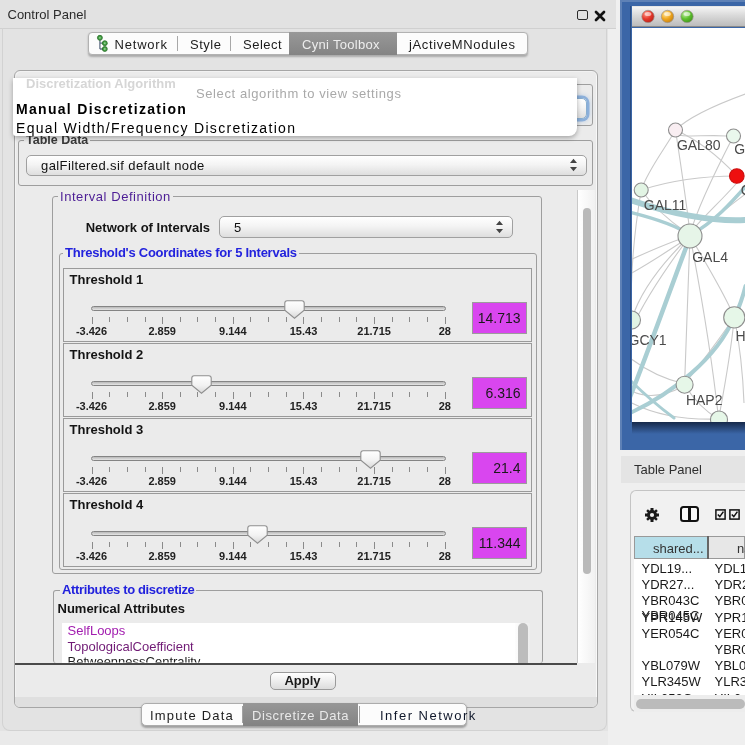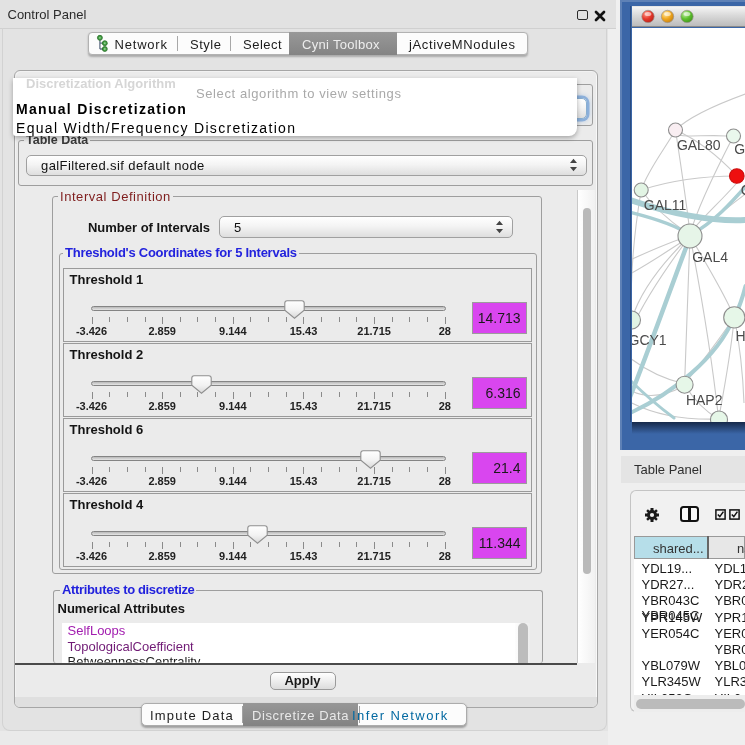--- a/index.html
+++ b/index.html
@@ -57,22 +57,22 @@
 <div class="combo" style="left:26px;top:154.5px;width:560.5px;height:21px;">
       <span style="letter-spacing:0.4px;">galFiltered.sif default node</span>
       <svg width="9" height="14" viewBox="0 0 9 14">
         <path d="M1,5 L4.5,0.8 L8,5 Z" fill="#444"></path>
         <path d="M1,9 L4.5,13.2 L8,9 Z" fill="#444"></path>
       </svg>
     </div>
 <div class="abs" style="left:577px;top:190px;width:17.5px;height:473px;background:linear-gradient(90deg,#ffffff,#f1f1f1);border-left:1px solid #c9c9c9;"></div>
 <div class="abs" style="left:582.5px;top:207.5px;width:8px;height:366px;background:#b9b9b9;border-radius:4.5px;"></div>
 <div class="grp" style="left:52px;top:196px;width:490px;height:377.5px;"></div>
-<div class="grptitle" style="left:58px;top:189.5px;color:#7f1d1d;letter-spacing:0.55px;">Interval Definition</div>
-<div class="abs" style="left:85px;top:220px;width:125px;text-align:right;font-size:13px;font-weight:bold;color:#141414;">Number of Intervals</div>
+<div class="grptitle" style="left:58px;top:189.5px;color:#4c1d95;letter-spacing:0.55px;">Interval Definition</div>
+<div class="abs" style="left:85px;top:220px;width:125px;text-align:right;font-size:13px;font-weight:bold;color:#141414;">Network of Intervals</div>
 <div class="combo" style="left:219px;top:216px;width:294px;height:21.5px;">
       <span>5</span>
       <svg width="9" height="14" viewBox="0 0 9 14">
         <path d="M1,5 L4.5,0.8 L8,5 Z" fill="#444"></path>
         <path d="M1,9 L4.5,13.2 L8,9 Z" fill="#444"></path>
       </svg>
     </div>
 <div class="grp" style="left:58.5px;top:253px;width:478.5px;height:316.5px;"></div>
 <div class="grptitle" style="left:63px;top:246px;color:#2222dd;font-weight:bold;letter-spacing:-0.25px;">Threshold's Coordinates for 5 Intervals</div>
 <div class="thpanel" style="left:62.5px;top:267.5px;">
@@ -165,21 +165,21 @@
             <stop offset="0" stop-color="#ffffff"></stop>
             <stop offset="0.55" stop-color="#f2f2f2"></stop>
             <stop offset="1" stop-color="#d8d8d8"></stop>
           </linearGradient>
         </defs>
 <path d="M3.2,0.7 L17.8,0.7 Q20.2,0.7 20.2,3.1 L20.2,10.2 L10.5,18.2 L0.8,10.2 L0.8,3.1 Q0.8,0.7 3.2,0.7 Z" fill="url(#tg1)" stroke="#8f8f8f" stroke-width="1.1"></path>
       </svg>
 <div class="valbox">6.316</div>
 </div>
 <div class="thpanel" style="left:62.5px;top:417.5px;">
-<div class="thtitle">Threshold 6</div>
+<div class="thtitle">Threshold 3</div>
 <div class="groove" style="left:27.5px;top:37.3px;width:354.5px;"></div>
 <i style="left:28.00px;top:48.5px;height:4.5px;"></i>
       <i style="left:45.66px;top:48.5px;height:4.5px;"></i>
       <i style="left:63.33px;top:48.5px;height:4.5px;"></i>
       <i style="left:81.00px;top:48.5px;height:4.5px;"></i>
       <i style="left:98.66px;top:48.5px;height:4.5px;"></i>
       <i style="left:116.32px;top:48.5px;height:4.5px;"></i>
       <i style="left:133.99px;top:48.5px;height:4.5px;"></i>
       <i style="left:151.66px;top:48.5px;height:4.5px;"></i>
       <i style="left:169.32px;top:48.5px;height:4.5px;"></i>
@@ -282,21 +282,21 @@
 <div class="abs" style="left:26px;top:75.5px;font-size:13px;font-weight:bold;color:#d6d6d6;">Discretization Algorithm</div>
 <div class="abs" style="left:16px;top:101px;font-size:14px;font-weight:bold;color:#000;letter-spacing:1.3px;">Manual Discretization</div>
 <div class="abs" style="left:196px;top:86px;font-size:13px;color:#a9a9a9;letter-spacing:0.6px;">Select algorithm to view settings</div>
 <div class="abs" style="left:16px;top:119.5px;font-size:14px;color:#000;letter-spacing:1.3px;">Equal Width/Frequency Discretization</div>
 <div class="abs" style="left:140.5px;top:703px;width:326px;height:23px;background:#fcfcfc;border:1px solid #acacac;border-radius:5px;box-shadow:0 1.5px 2px rgba(0,0,0,0.3);overflow:hidden;"></div>
 <div class="abs" style="left:242.5px;top:703px;width:115.5px;height:23px;background:linear-gradient(#979797,#838383);"></div>
 <div class="abs" style="left:241.5px;top:706px;width:1px;height:17px;background:#a2a2a2;"></div>
 <div class="abs" style="left:358.5px;top:706px;width:1px;height:17px;background:#a2a2a2;"></div>
 <div class="abs t13" style="left:150px;top:707.5px;color:#1c1c1c;letter-spacing:1.2px;">Impute Data</div>
 <div class="abs t13" style="left:252px;top:707.5px;color:#e9e9e9;letter-spacing:0.6px;">Discretize Data</div>
-<div class="abs t13" style="left:352px;top:707.5px;color:#0369a1;letter-spacing:1.5px;">Infer Network</div>
+<div class="abs t13" style="left:380px;top:707.5px;color:#0f172a;letter-spacing:1.5px;">Infer Network</div>
 <div class="abs" style="left:611.5px;top:366.5px;width:3px;height:3px;border-radius:50%;background:#9a9a9a;"></div>
 <div class="abs" style="left:608px;top:29px;width:12px;height:716px;background:#efefef;"></div>
 <div class="abs" style="left:619.5px;top:0;width:125.5px;height:450.5px;background:#3b66a7;box-shadow:inset 2px 2px 0 rgba(255,255,255,0.18);"></div>
 <div class="abs" style="left:631.5px;top:5.5px;width:113.5px;height:21.5px;background:linear-gradient(#f4f4f4,#d9d9d9 45%,#bcbcbc);border-top:1px solid #e6e6e6;border-bottom:1px solid #8a8a8a;"></div>
 <svg class="abs" style="left:640px;top:9px;" width="55" height="15" viewBox="0 0 55 15">
 <defs>
 <radialGradient id="rl" cx="0.35" cy="0.3" r="0.8">
           <stop offset="0" stop-color="#ff9a8a"></stop>
           <stop offset="0.5" stop-color="#e6392b"></stop>
           <stop offset="1" stop-color="#b22018"></stop>

